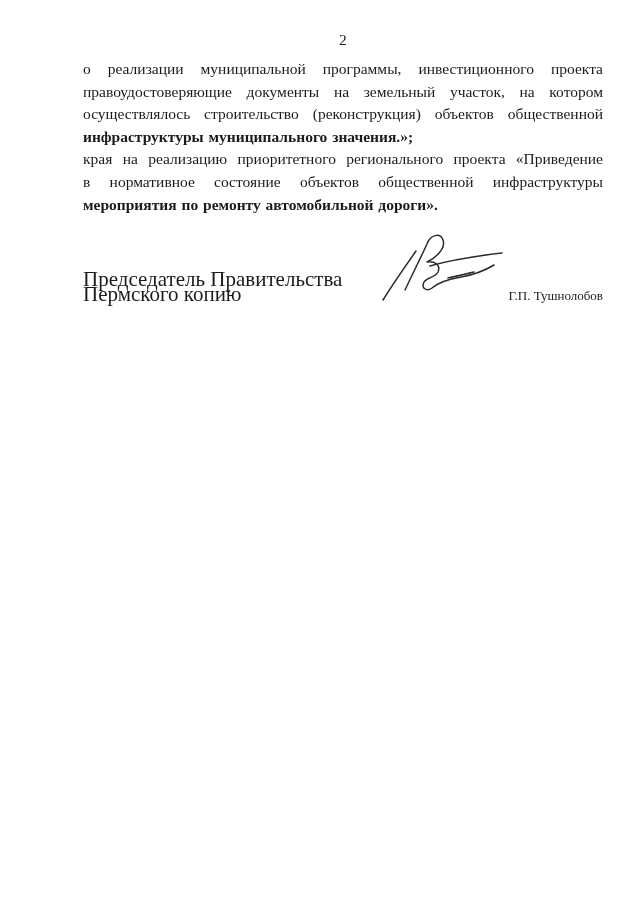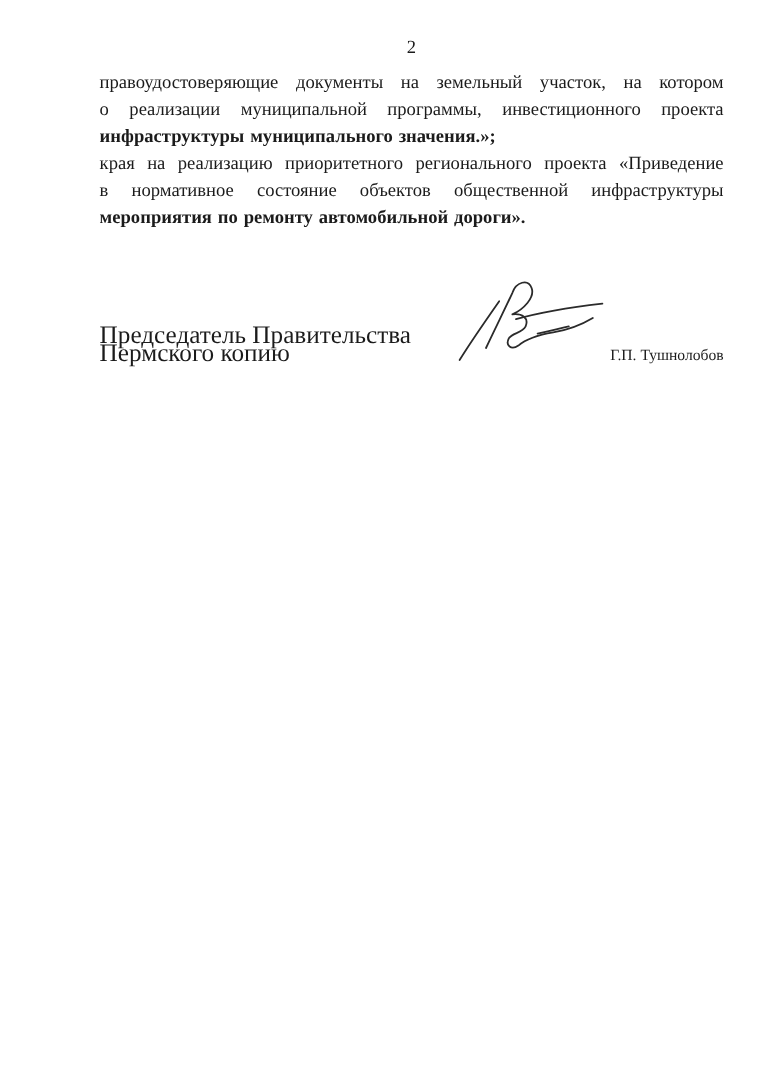--- a/index.html
+++ b/index.html
@@ -78,22 +78,23 @@
   }
 </style>
 </head>
 <body>
 
 <div class="page">
 
   <div class="pagenum">2</div>
 
   <div class="content">
+    <div class="line j">о реализации муниципальной программы, инвестиционного проекта</div>
     <div class="line j">правоудостоверяющие документы на земельный участок, на котором</div>
-    <div class="line j">о реализации муниципальной программы, инвестиционного проекта</div>
+    <div class="line j">осуществлялось строительство (реконструкция) объектов общественной</div>
     <div class="line last">инфраструктуры муниципального значения.»;</div>
     <div class="line j">края на реализацию приоритетного регионального проекта «Приведение</div>
     <div class="line j">в нормативное состояние объектов общественной инфраструктуры</div>
     <div class="line last">мероприятия по ремонту автомобильной дороги».</div>
   </div>
 
   <div class="sig-title">
     <div>Председатель Правительства</div>
     <div>Пермского копию</div>
   </div>

